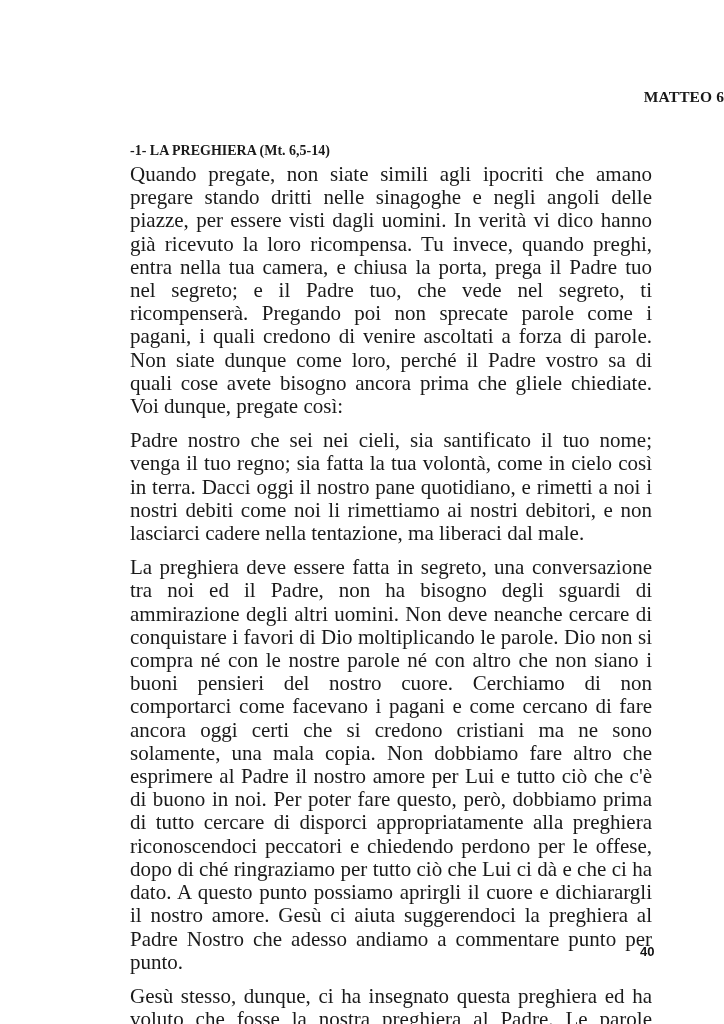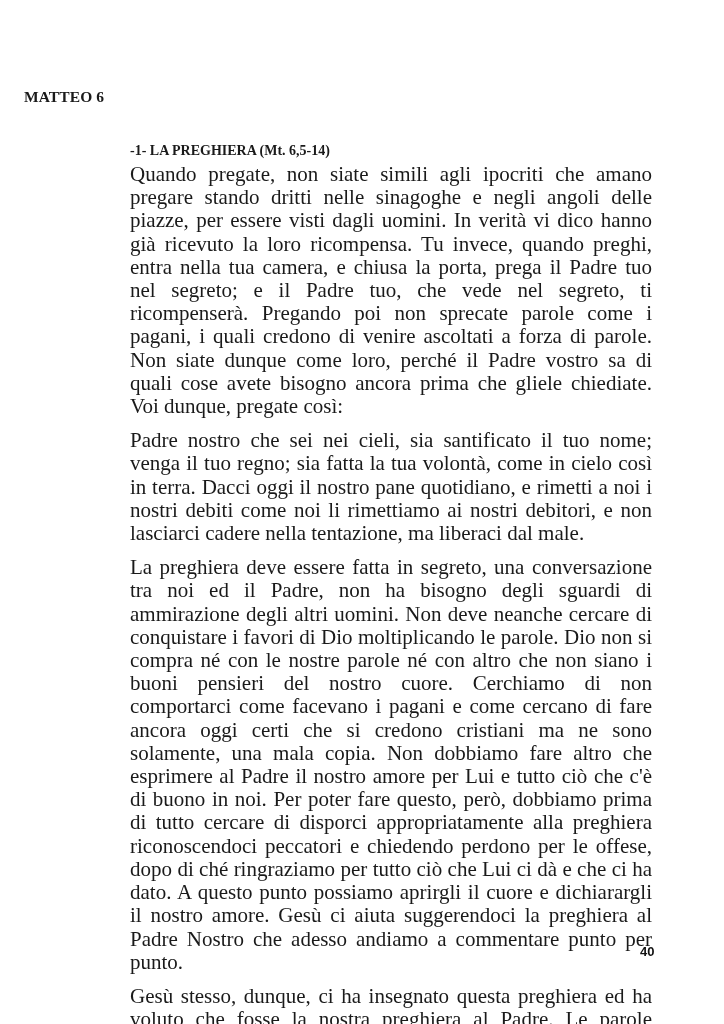--- a/index.html
+++ b/index.html
@@ -20,26 +20,26 @@
       left: 0; top: 0;
       width: 724px;
       height: 1024px;
       background: #ffffff;
     }
     .title {
       position: absolute;
       top: 88px;
       left: 0;
       width: 724px;
-      text-align: left;
+      text-align: right;
       font-weight: bold;
       font-size: 15.5px;
       letter-spacing: 0.1px;
       margin: 0;
-      padding-left: 24px;
+      padding-left: 48px;
       box-sizing: border-box;
     }
     .section-heading {
       position: absolute;
       top: 143px;
       left: 130px;
       font-weight: bold;
       font-size: 14px;
       margin: 0;
     }

